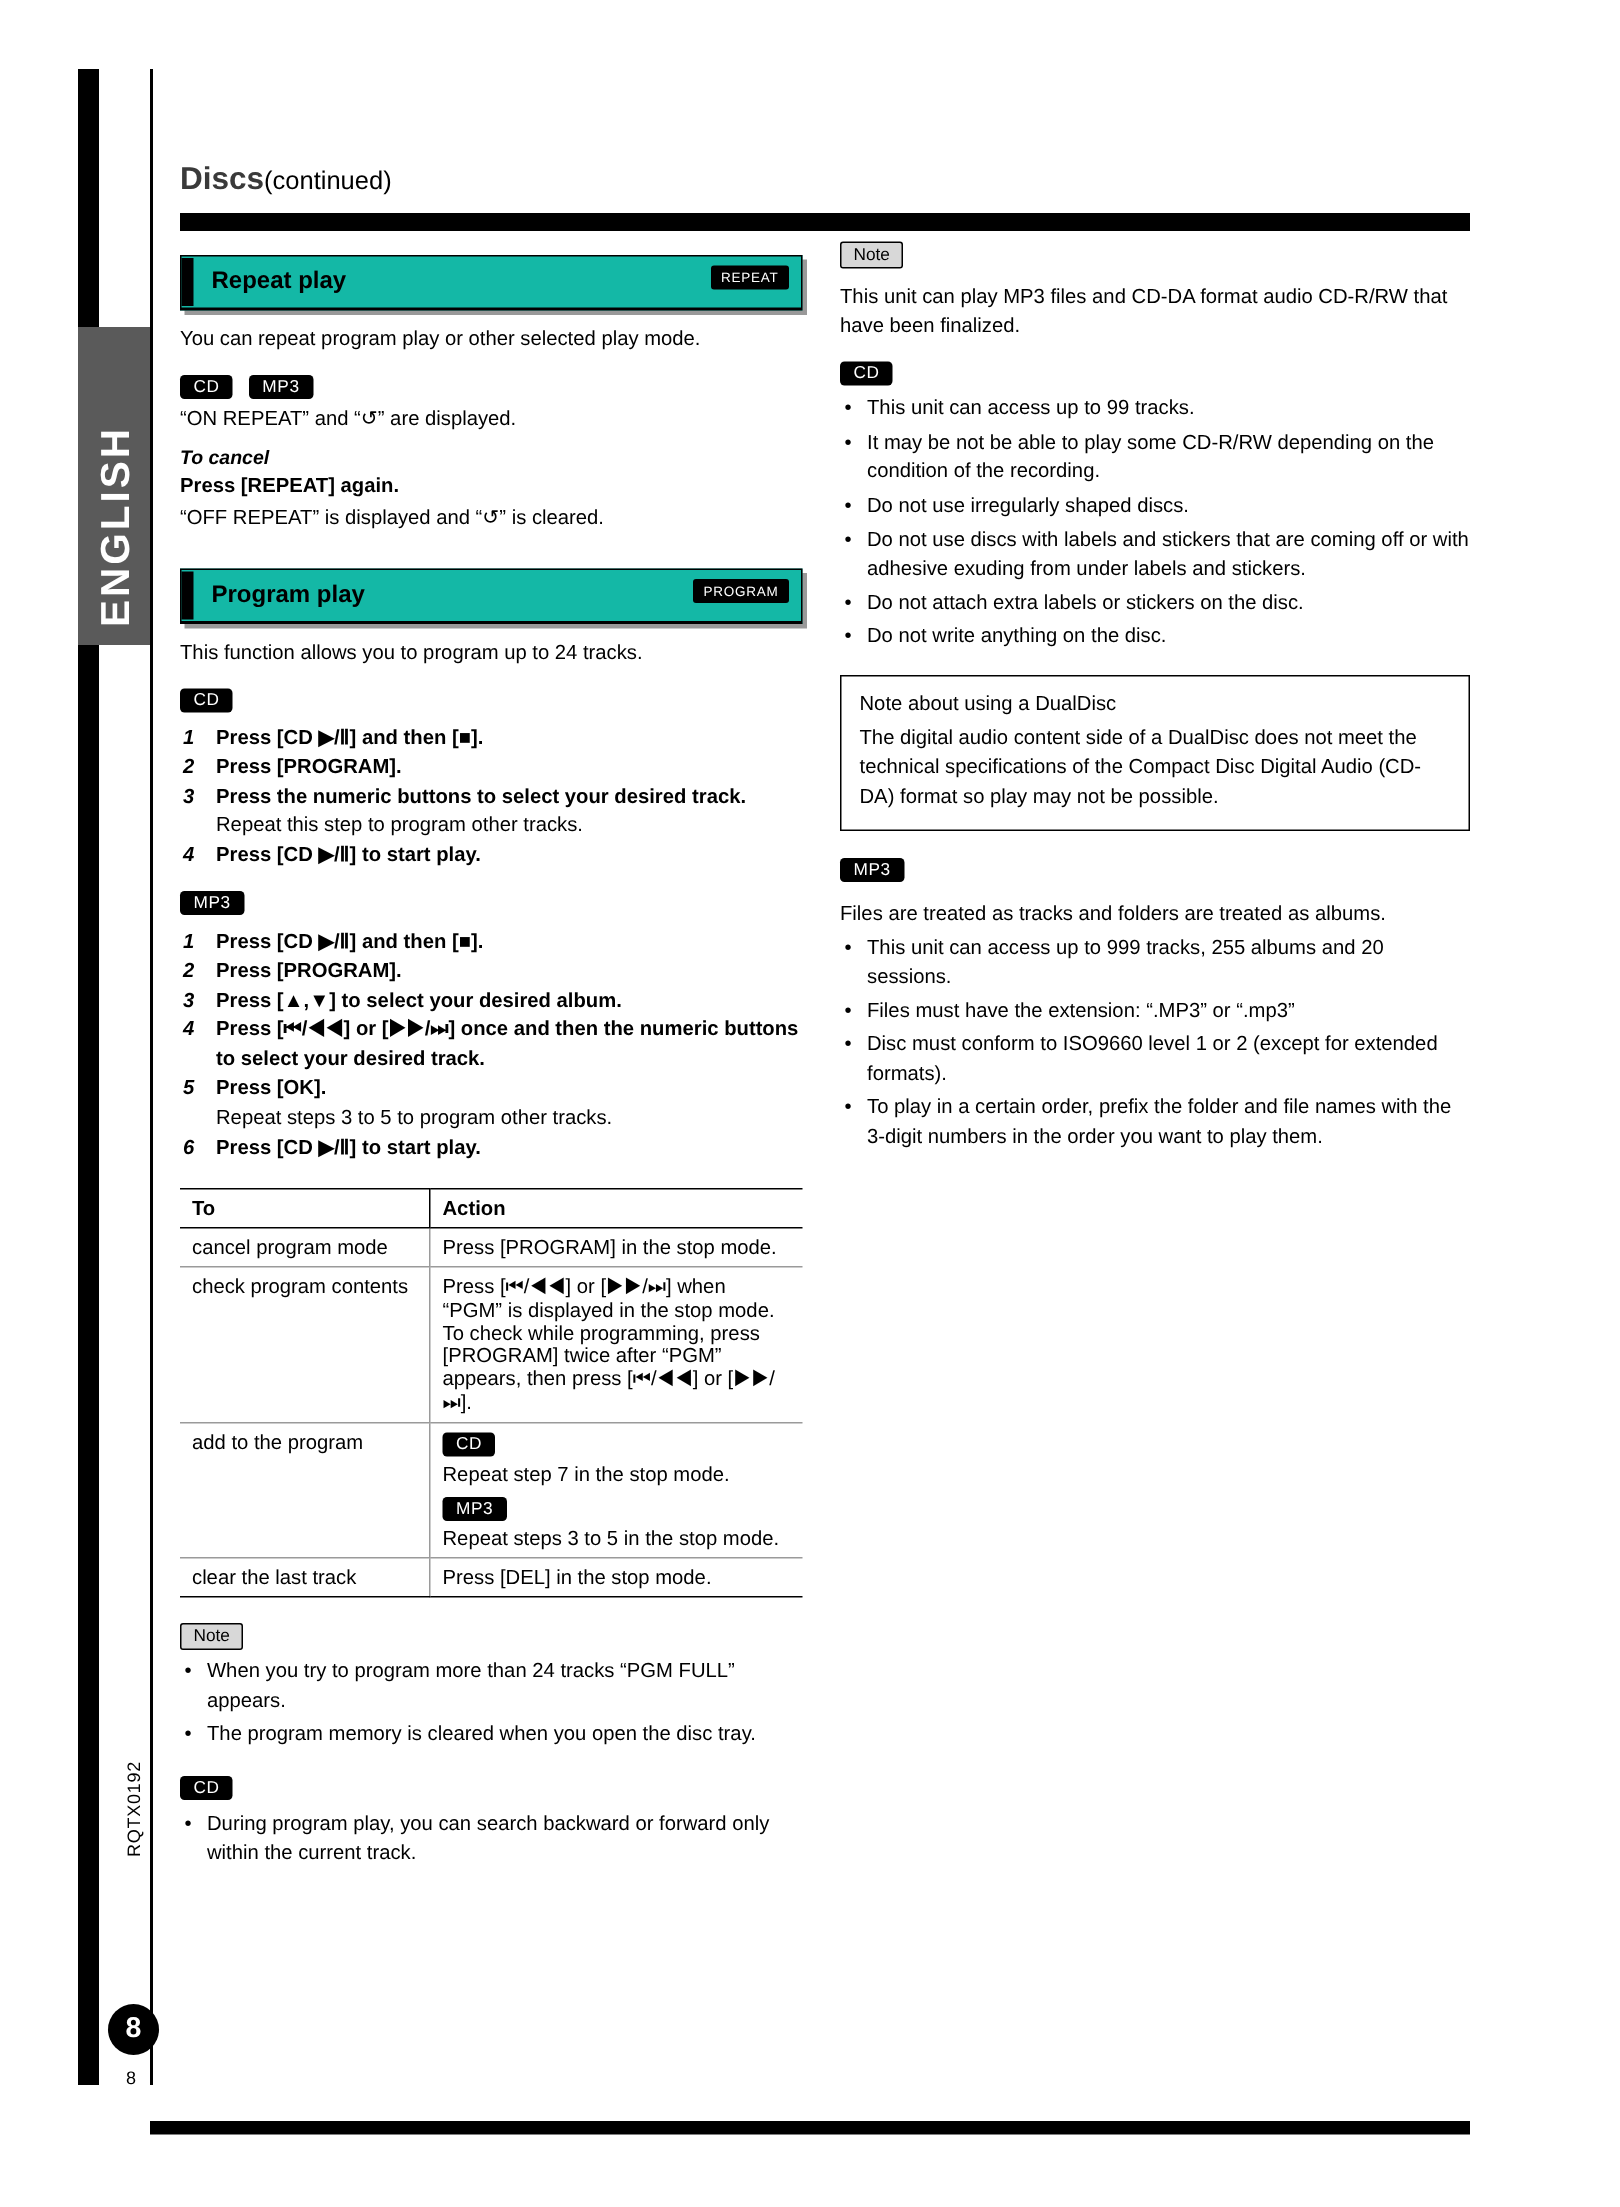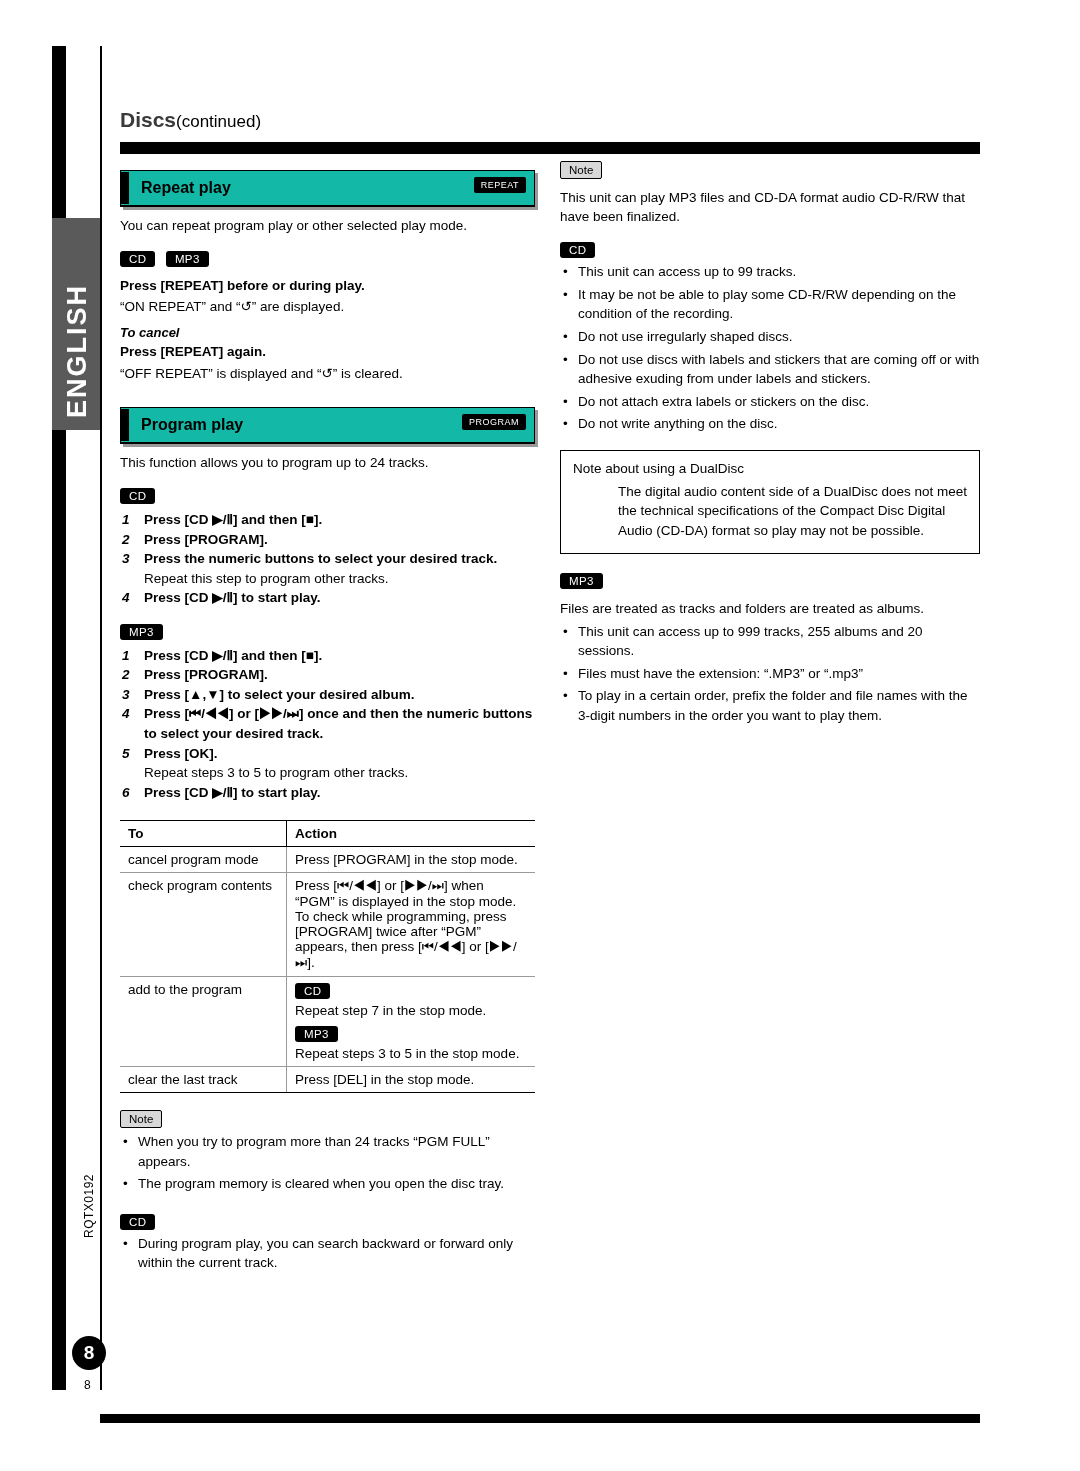--- a/index.html
+++ b/index.html
@@ -108,21 +108,21 @@
   table.tbl tr.head th{border-top:1px solid #000;}
   table.tbl td.c1{width:150px;border-right:1px solid #9a9a9a;}
   table.tbl th.c1{width:150px;border-right:1px solid #000;}
   table.tbl tr:last-child td{border-bottom:1px solid #000;}
 
   
   .dual-box{
     border:1px solid #000;padding:10px 12px 12px 12px;margin-top:16px;width:394px;
   }
   .dual-box .t{font-size:13.5px;font-weight:normal;}
-  .dual-box p{font-size:13.5px;line-height:1.45;margin-top:6px;margin-left:45px;} .mt14{margin-top:14px;} .mt18{margin-top:18px;}
+  .dual-box p{font-size:13.5px;line-height:1.45;margin-top:6px;} .mt14{margin-top:14px;} .mt18{margin-top:18px;}
 </style>
 </head>
 <body>
 
 <div class="page">
 
   <div class="leftbar-top"></div>
   <div class="english-tab">
     <span>ENGLISH</span>
   </div>
@@ -148,21 +148,20 @@
       <div class="chip">REPEAT</div>
     </div>
 
     <p class="body-t">You can repeat program play or other selected play mode.</p>
 
     <div class="badge-row">
       <span class="badge">CD</span>
       <span class="badge">MP3</span>
     </div>
 
-    <p class="body-t bold">Press [REPEAT] before or during play.</p>
     <p class="body-t" style="margin-top:2px">“ON REPEAT” and “↺” are displayed.</p>
     <p class="ital" style="margin-top:9px">To cancel</p>
     <p class="body-t bold" style="margin-top:2px">Press [REPEAT] again.</p>
     <p class="body-t" style="margin-top:2px">“OFF REPEAT” is displayed and “↺” is cleared.</p>
 
     <div class="sec-box" style="margin-top:24px">
       <div class="bar"></div>
       <div class="title">Program play</div>
       <div class="chip">PROGRAM</div>
     </div>
@@ -265,18 +264,19 @@
       <p>The digital audio content side of a DualDisc does not meet the technical specifications of the Compact Disc Digital Audio (CD-DA) format so play may not be possible.</p>
     </div>
 
     <div class="mt18">
       <span class="badge">MP3</span>
     </div>
     <p class="body-t">Files are treated as tracks and folders are treated as albums.</p>
     <ul class="bul">
       <li>This unit can access up to 999 tracks, 255 albums and 20 sessions.</li>
       <li>Files must have the extension: “.MP3” or “.mp3”</li>
+      <li>Disc must conform to ISO9660 level 1 or 2 (except for extended formats).</li>
       <li>To play in a certain order, prefix the folder and file names with the 3-digit numbers in the order you want to play them.</li>
     </ul>
 
   </div>
 
 </div>
 
 </body></html>

